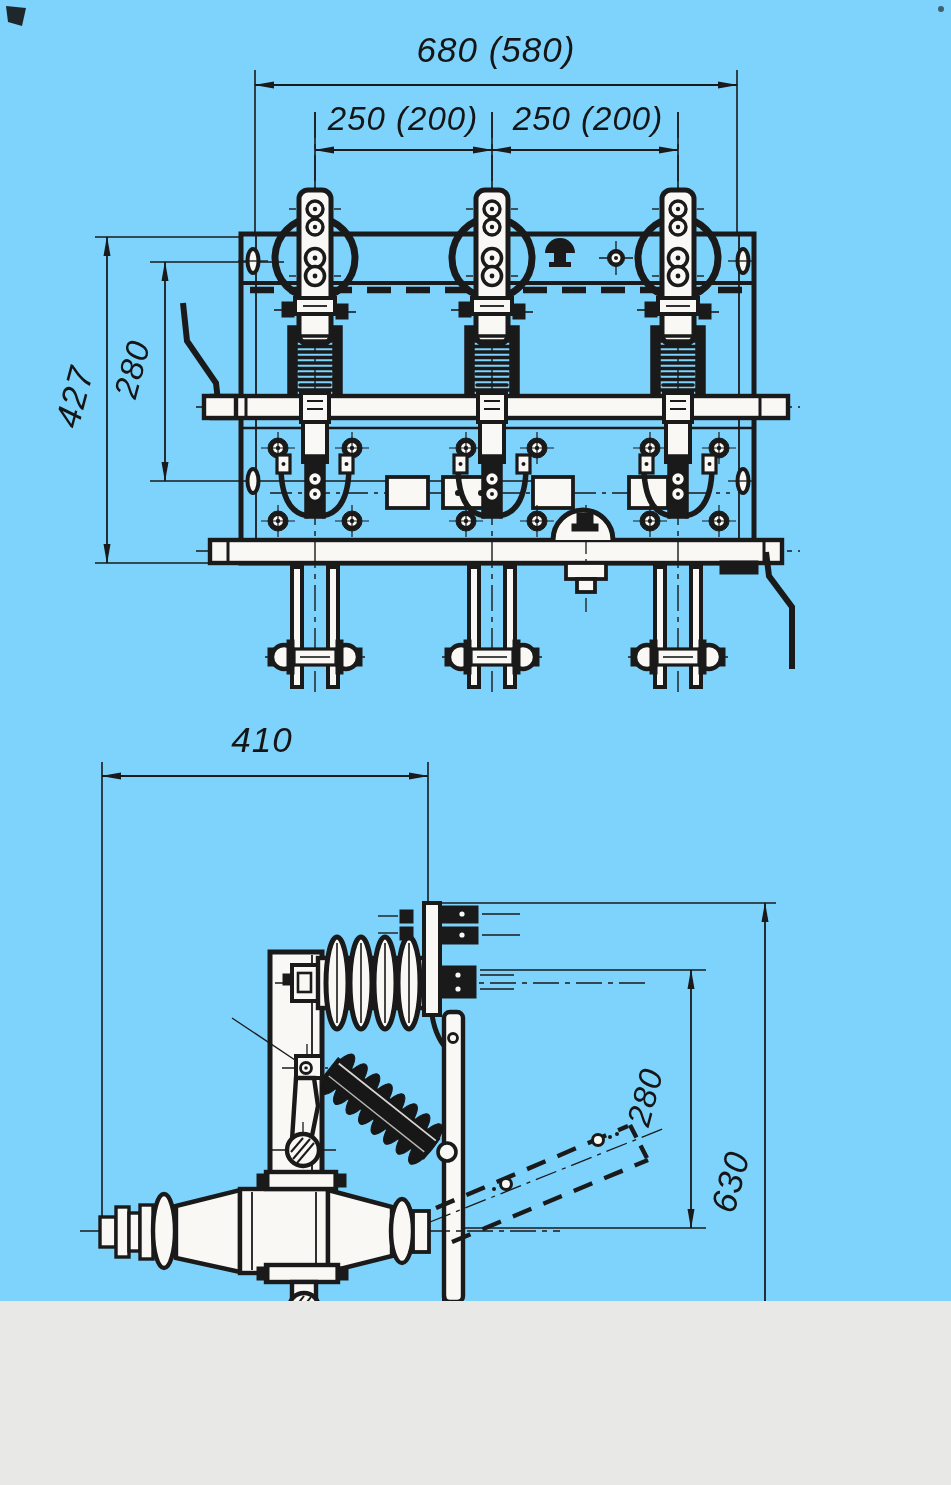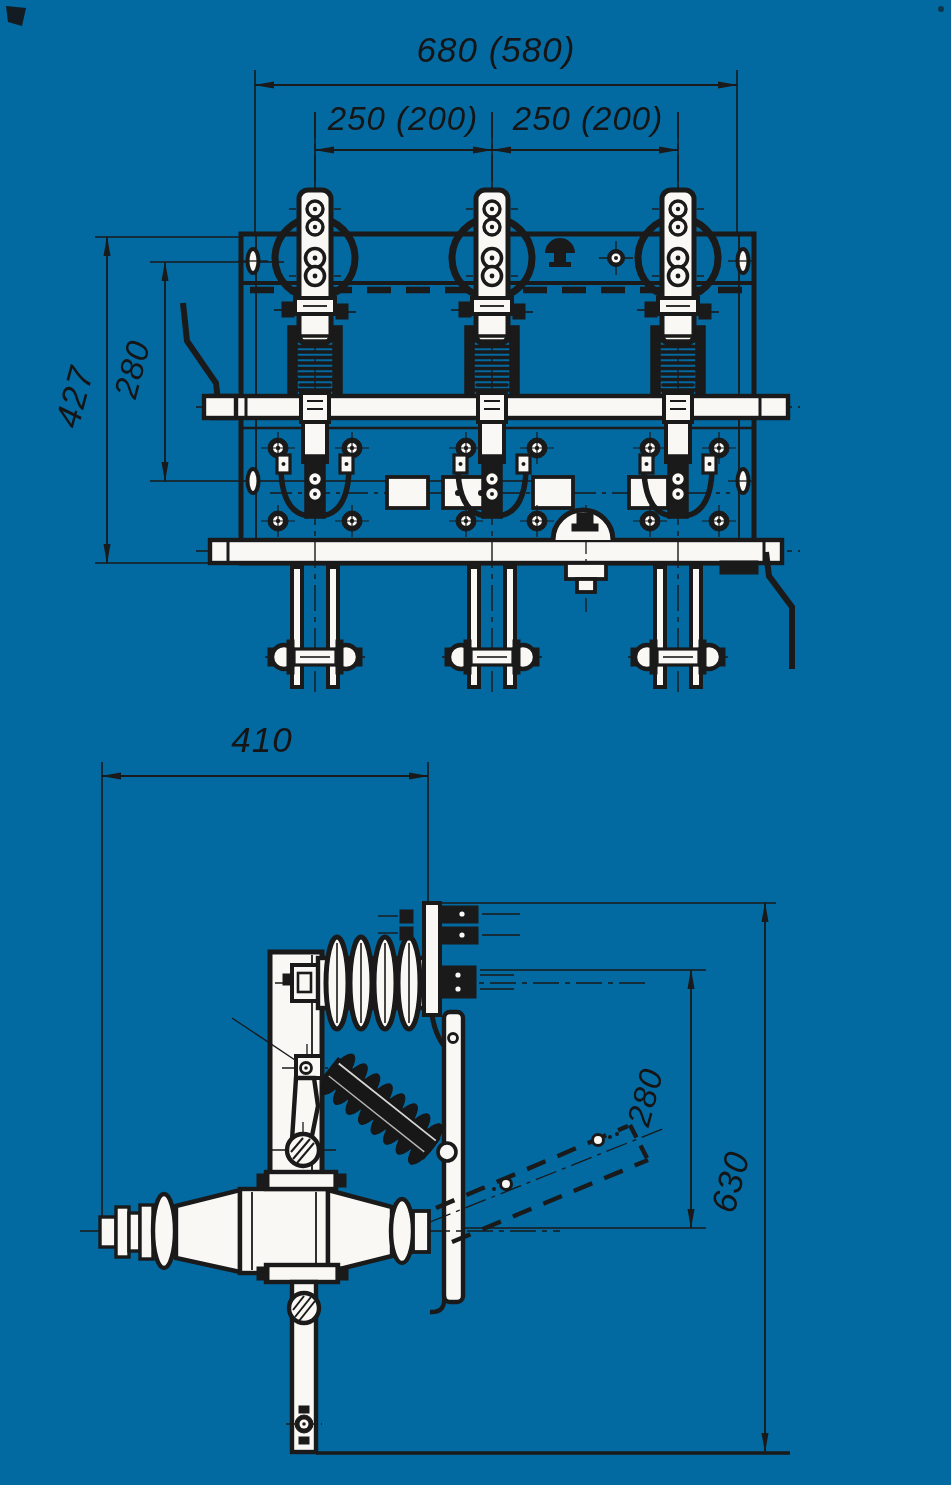--- a/index.html
+++ b/index.html
@@ -1,19 +1,19 @@
 <!DOCTYPE html>
 <html><head>
 <meta charset="utf-8">
 <style>
   html,body{margin:0;padding:0;background:#e8e8e6;}
   .sheet{
     position:relative;
-    width:951px;height:1485px;
-    background:#0369a1;
+    width:951px;height:1301px;
+    background:#7dd3fc;
     overflow:hidden;
     font-family:"Liberation Sans",sans-serif;
   }
   svg{display:block;}
   .dimtext{
     font-family:"Liberation Sans",sans-serif;
     font-style:italic;
     fill:#151515;
     letter-spacing:1px;
   }

